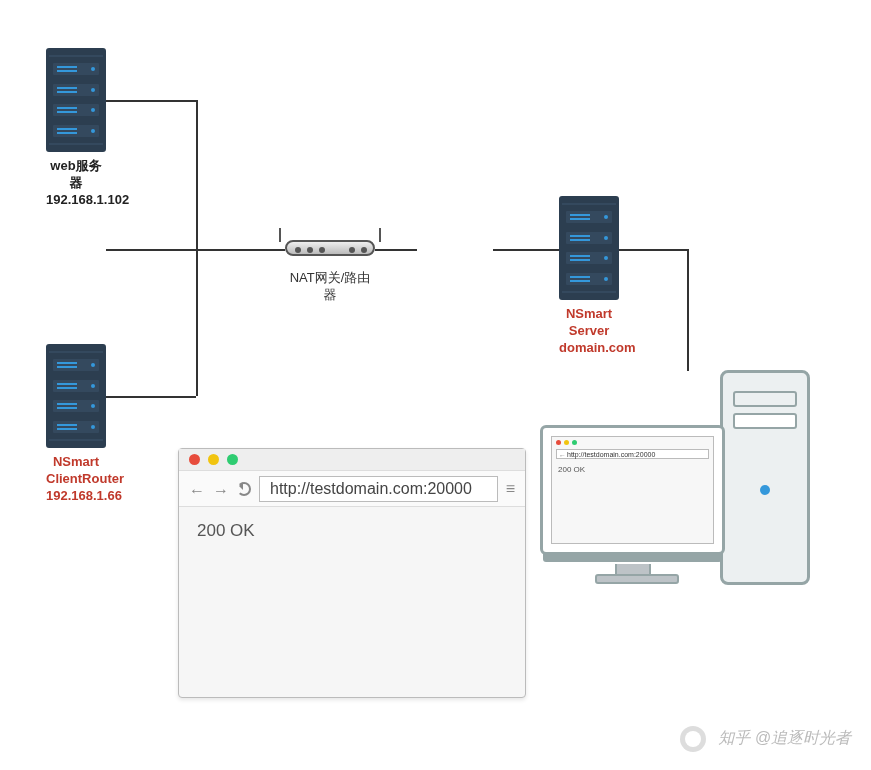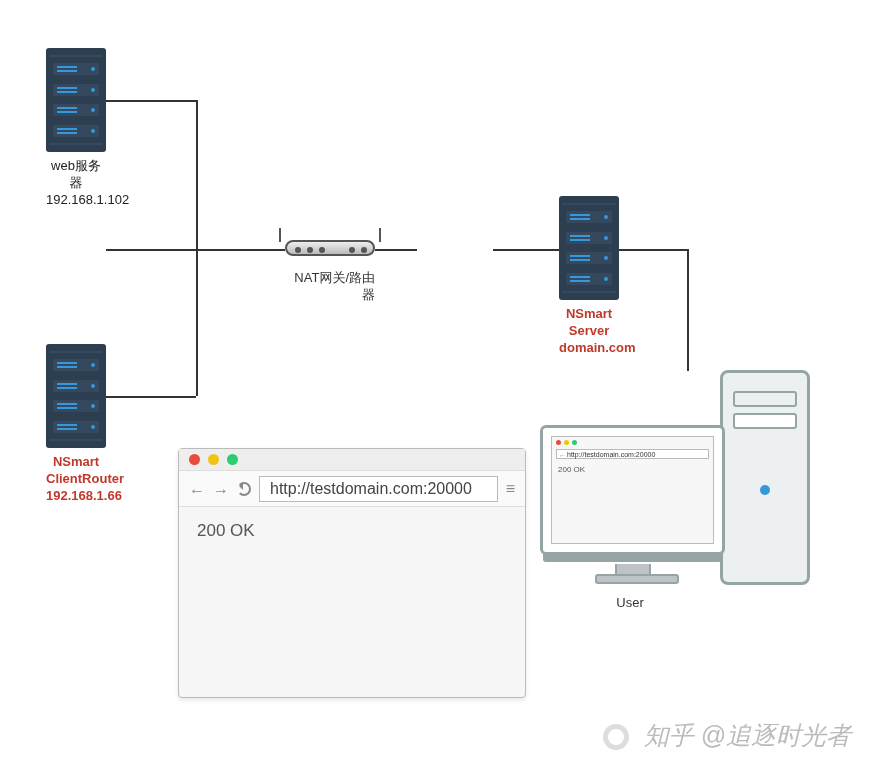--- a/index.html
+++ b/index.html
@@ -119,39 +119,39 @@
   .big-browser .reload{border:2px solid #888;border-left-color:transparent;width:14px;height:14px;border-radius:50%;position:relative;}
   .big-browser .reload::after{content:"";position:absolute;left:-4px;top:-2px;border:4px solid transparent;border-right-color:#888;}
   .big-browser .addr{flex:1;height:26px;border:1px solid #bbb;background:#fff;line-height:24px;padding:0 10px;color:#444;font-size:16px;}
   .big-browser .body{padding:14px 18px;color:#555;font-size:17px;text-align:left;}
 
   
   .line { position:absolute; background:#333; }
   .lh { height:2px; }
   .lv { width:2px; }
 
-  .watermark { position:absolute; right:20px; bottom:18px; color:#bbb; font-size:25px; font-style:italic;}
+  .watermark { position:absolute; right:20px; bottom:18px; color:#bbb; font-size:16px; font-style:italic;}
   .watermark .logo{display:inline-block;width:26px;height:26px;border-radius:50%;background:#ddd;vertical-align:middle;margin-right:8px;position:relative;}
   .watermark .logo::before{content:"";position:absolute;inset:5px;border-radius:50%;background:#fff;}
 </style>
 </head>
 <body>
 <div class="canvas">
 
 <div class="line lh" style="left:106px; top:100px; width:90px;"></div>
 <div class="line lv" style="left:196px; top:100px; height:296px;"></div>
 <div class="line lh" style="left:106px; top:249px; width:90px;"></div>
 <div class="line lh" style="left:106px; top:396px; width:90px;"></div>
 <div class="line lh" style="left:196px; top:249px; width:89px;"></div>
 <div class="line lh" style="left:375px; top:249px; width:42px;"></div>
 <div class="line lh" style="left:493px; top:249px; width:66px;"></div>
 <div class="line lh" style="left:619px; top:249px; width:70px;"></div>
 <div class="line lv" style="left:687px; top:249px; height:122px;"></div>
 
-<div class="node" style="left:46px; top:48px; width:60px;">
+<div class="node" style="left:46px; top:48px; width:60px;font-weight:bold;">
   <div class="server">
     <div class="slot"></div>
         <div class="slot"></div>
         <div class="slot"></div>
         <div class="slot"></div>
   </div>
   <div class="label">
     <div class="normal">web服务器</div>
     <div class="normal">192.168.1.102</div>
   </div>
@@ -165,21 +165,21 @@
         <div class="slot"></div>
         <div class="slot"></div>
   </div>
   <div class="label">
     <div class="red">NSmart</div>
     <div class="red">ClientRouter</div>
     <div class="red">192.168.1.66</div>
   </div>
 </div>
 
-<div class="node" style="left:285px; top:240px; width:90px;text-align:right;">
+<div class="node" style="left:285px; top:240px; width:90px;">
   <div class="router"></div>
   <div class="label normal" style="margin-top:14px;">NAT网关/路由器</div>
 </div>
 
 
 <div class="node" style="left:559px; top:196px; width:60px;">
   <div class="server">
     <div class="slot"></div>
         <div class="slot"></div>
         <div class="slot"></div>
@@ -201,21 +201,20 @@
           <span class="dot d1"></span>
           <span class="dot d2"></span>
           <span class="dot d3"></span>
         </div>
         <div class="addr">http://testdomain.com:20000</div>
         <div class="body">200 OK</div>
       </div>
       <div class="stand"></div>
     </div>
   </div>
-  <div class="label normal" style="margin-top:10px; margin-right:90px;">User</div>
 </div>
 
 <div class="big-browser" style="left:178px; top:448px;">
   <div class="titlebar">
     <span class="dot d1"></span>
     <span class="dot d2"></span>
     <span class="dot d3"></span>
   </div>
   <div class="toolbar">
     <span class="nav-btn">←</span>

